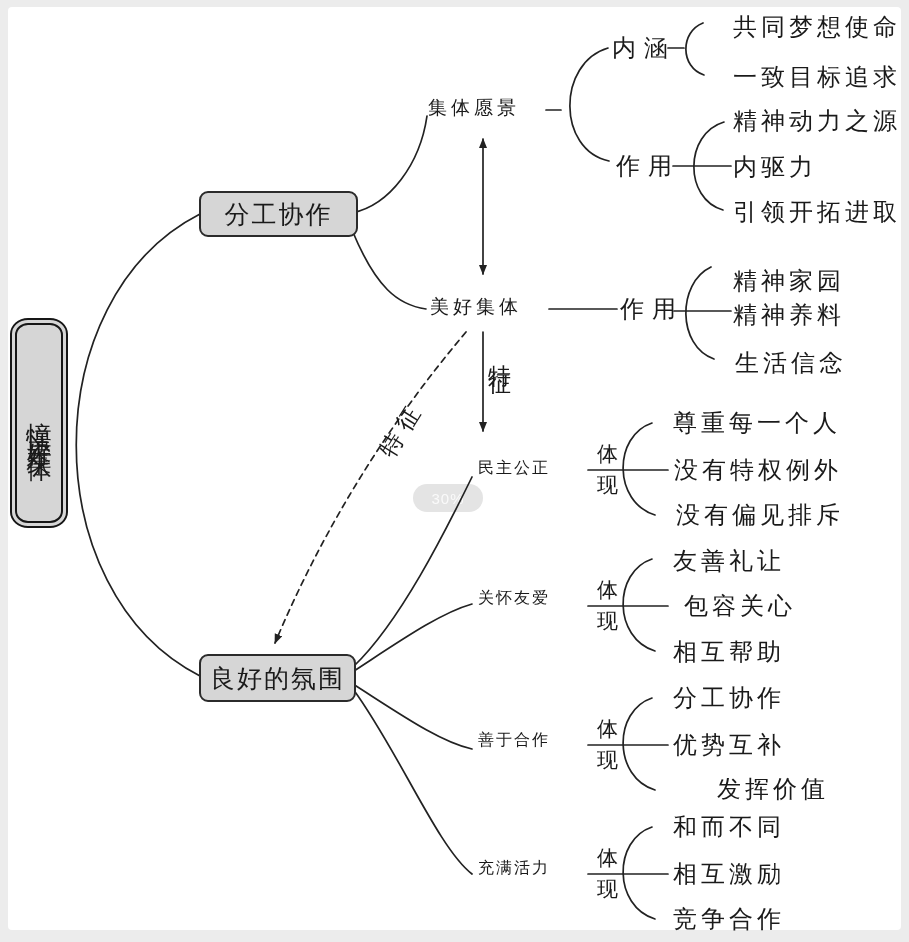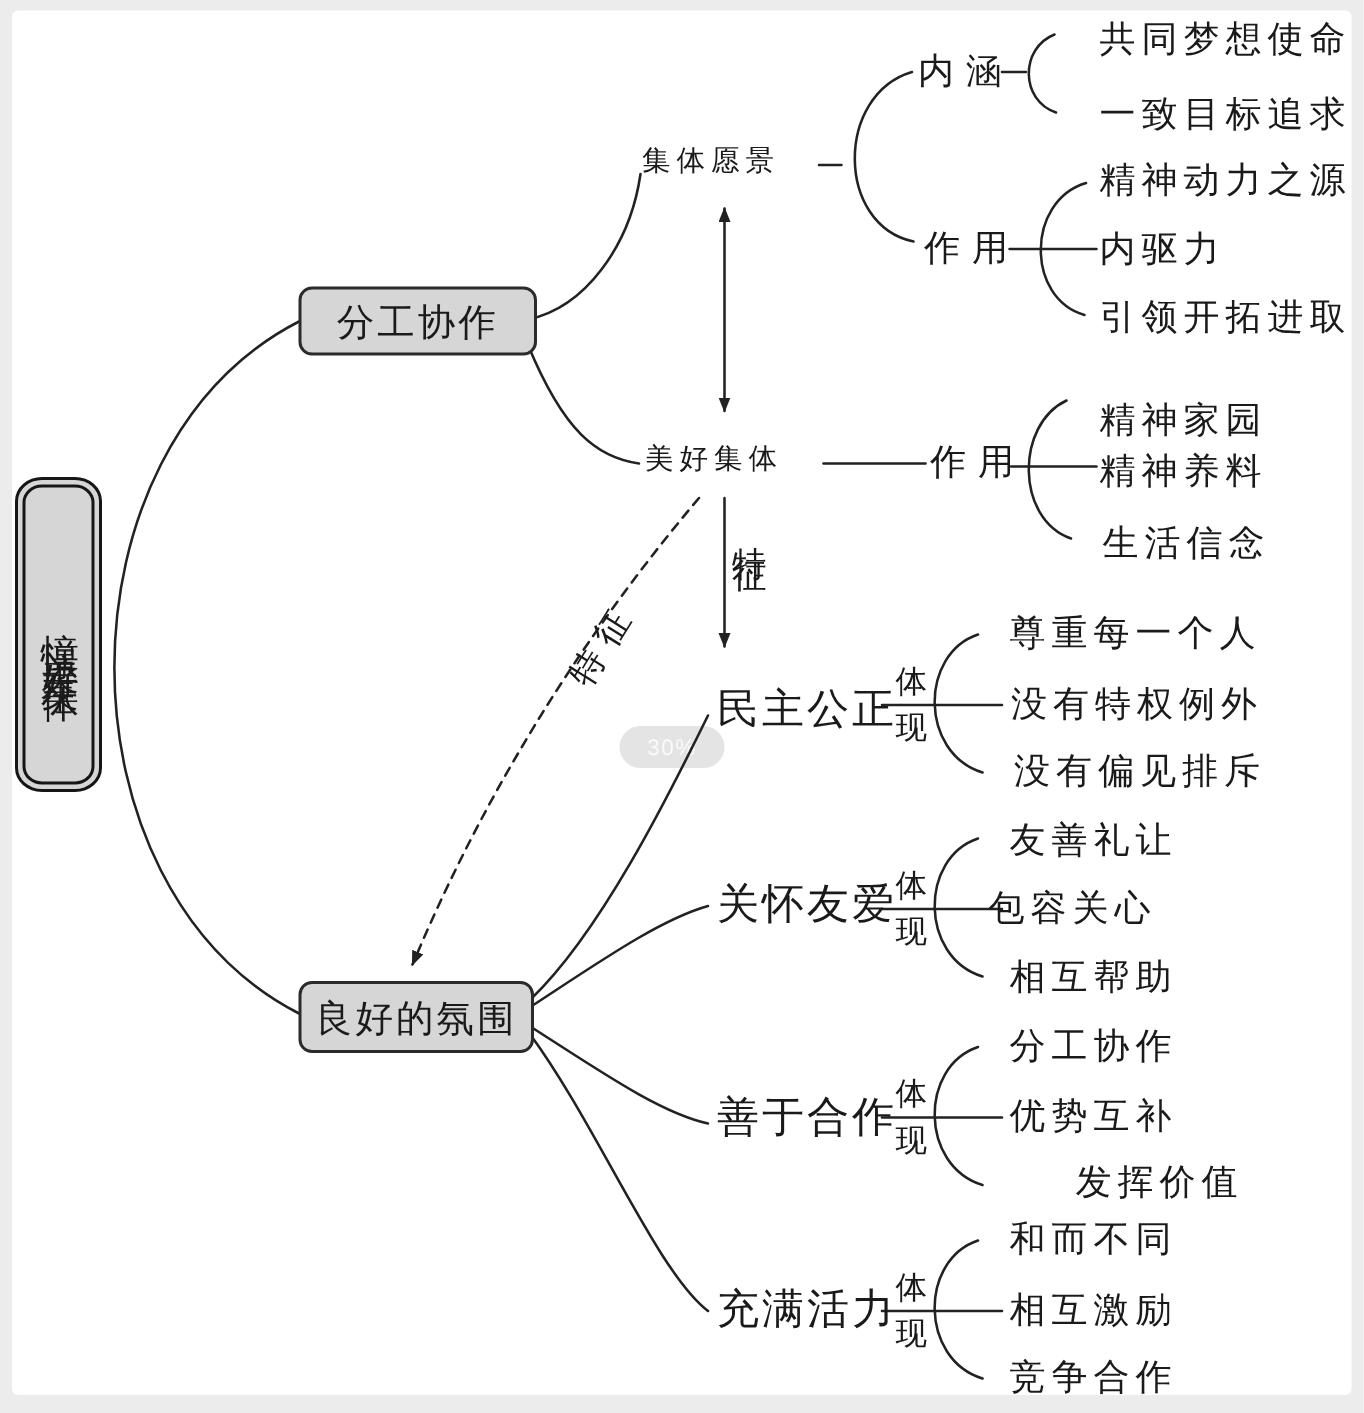--- a/index.html
+++ b/index.html
@@ -19,21 +19,21 @@
     display:flex;align-items:center;justify-content:center;
     color:#fafafa;font-size:15px;font-family:"Liberation Sans","DejaVu Sans",sans-serif;
     letter-spacing:1px;
   }
   svg.wires{position:absolute;left:0;top:0;z-index:2;pointer-events:none;}
   .t{
     position:absolute;white-space:nowrap;line-height:1;z-index:3;
     font-size:24px;letter-spacing:4px;color:#1a1a1a;
   }
   .t.n2{font-size:24px;letter-spacing:8px;}   
-  .t.n4{font-size:28px;letter-spacing:2px;}   
+  .t.n4{font-size:16px;letter-spacing:2px;}   
   .t.big{font-size:19px;letter-spacing:4px;}  
   .frac{position:absolute;z-index:3;font-size:21px;letter-spacing:0;line-height:1;}
   .nbox{
     position:absolute;z-index:3;background:#d6d6d6;border:2px solid #2b2b2b;
     border-radius:9px;display:flex;align-items:center;justify-content:center;
     font-size:25px;letter-spacing:2px;
   }
   .plaque{
     position:absolute;left:10px;top:318px;width:54px;height:206px;z-index:3;
     background:#d6d6d6;border:2.5px solid #161616;border-radius:18px/16px;
@@ -154,21 +154,21 @@
 <div class="frac" style="left:597px;top:444px;">体</div>
 <div class="frac" style="left:597px;top:475px;">现</div>
 <div class="t" style="left:673px;top:411px;">尊重每一个人</div>
 <div class="t" style="left:674px;top:458px;">没有特权例外</div>
 <div class="t" style="left:676px;top:503px;">没有偏见排斥</div>
 
 <div class="t n4" style="left:478px;top:590px;">关怀友爱</div>
 <div class="frac" style="left:597px;top:580px;">体</div>
 <div class="frac" style="left:597px;top:611px;">现</div>
 <div class="t" style="left:673px;top:549px;">友善礼让</div>
-<div class="t" style="left:659px;top:594px;">包容关心</div>
+<div class="t" style="left:684px;top:594px;">包容关心</div>
 <div class="t" style="left:673px;top:640px;">相互帮助</div>
 
 <div class="t n4" style="left:478px;top:732px;">善于合作</div>
 <div class="frac" style="left:597px;top:719px;">体</div>
 <div class="frac" style="left:597px;top:750px;">现</div>
 <div class="t" style="left:673px;top:686px;">分工协作</div>
 <div class="t" style="left:673px;top:733px;">优势互补</div>
 <div class="t" style="left:673px;top:777px;margin-left:44px;">发挥价值</div>
 
 <div class="t n4" style="left:478px;top:860px;">充满活力</div>

